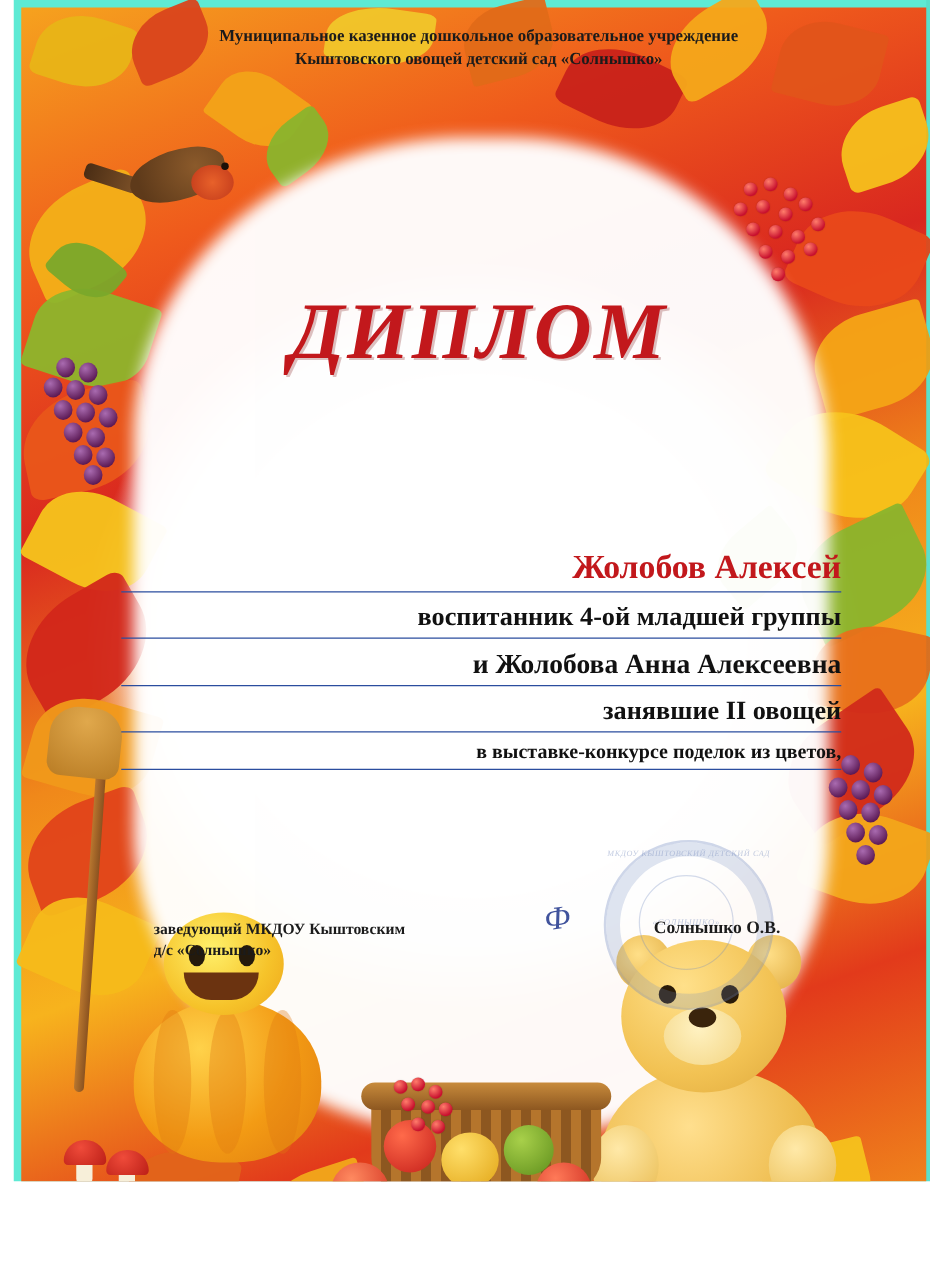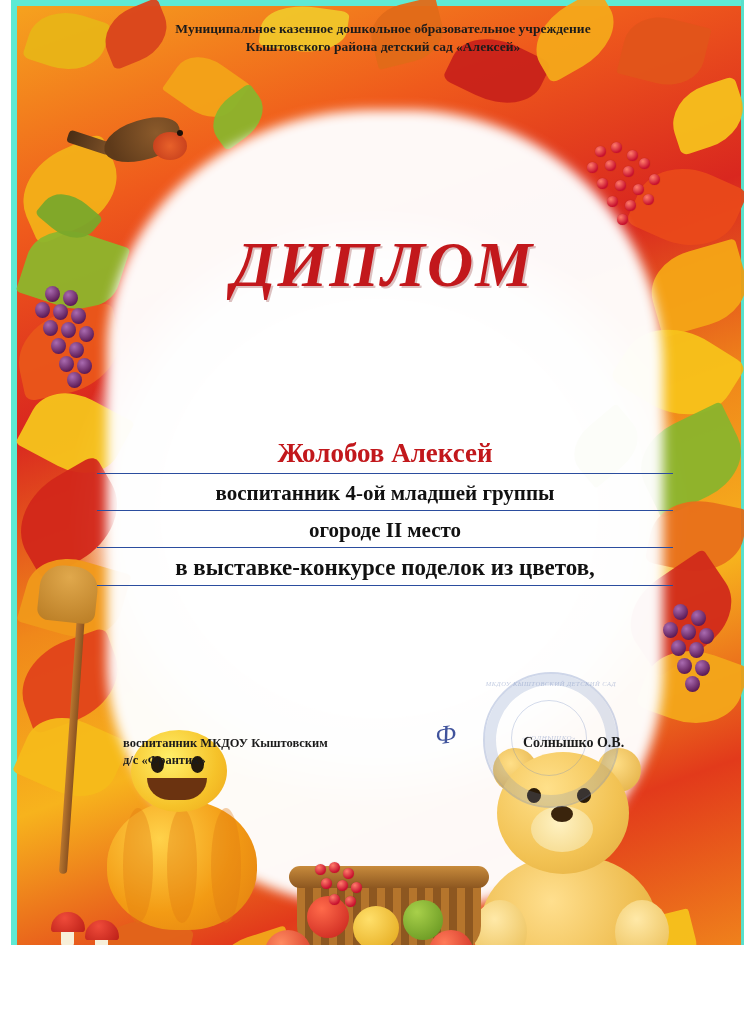--- a/index.html
+++ b/index.html
@@ -277,37 +277,37 @@
     color: #1b1b1b;
   }
 
   .lines {
     position: absolute;
     left: 86px; top: 438px;
     width: 576px;
   }
   .line-row {
     position: relative;
-    text-align: center;
+    text-align: right;
     border-bottom: 1.4px solid #2b4d9e;
     padding-bottom: 4px;
     margin-bottom: 7px;
   }
   .line-text {
     display: inline-block;
     font-weight: bold;
     color: #111111;
   }
   .name-red {
     font-size: 27px;
     color: #c2181c;
   }
   .sz22 { font-size: 21px; }
   .sz23 { font-size: 22px; }
-  .sz20 { font-size: 23px; }
+  .sz20 { font-size: 16px; }
 
   .sign-block {
     position: absolute;
     left: 112px; top: 735px;
     width: 300px;
     font-size: 12.5px;
     font-weight: bold;
     color: #1b1b1b;
     line-height: 1.35;
   }
@@ -535,51 +535,54 @@
     <div class="mush-stem" style="left:84px; top:936px;"></div>
     <div class="mush-cap" style="left:74px; top:920px;"></div>
   </div>
 
   <div class="grass"></div>
 
   <div class="content">
 
     <div class="org-header">
       <div>Муниципальное казенное дошкольное образовательное учреждение</div>
-      <div>Кыштовского района детский сад «Алексей»</div>
+      <div>Кыштовского овощей детский сад «Солнышко»</div>
     </div>
 
     <div class="title">ДИПЛОМ</div>
 
 
     <div class="lines">
       <div class="line-row">
         <span class="line-text name-red">Жолобов Алексей</span>
       </div>
       <div class="line-row">
         <span class="line-text sz22">воспитанник 4-ой младшей группы</span>
       </div>
       <div class="line-row">
-        <span class="line-text sz22">огороде II место</span>
+        <span class="line-text sz23">и Жолобова Анна Алексеевна</span>
+      </div>
+      <div class="line-row">
+        <span class="line-text sz22">занявшие II овощей</span>
       </div>
       <div class="line-row">
         <span class="line-text sz20">в выставке-конкурсе поделок из цветов,</span>
       </div>
     </div>
 
     <div class="stamp">
       <div class="ring-text">МКДОУ КЫШТОВСКИЙ ДЕТСКИЙ САД</div>
       <div class="inner">«СОЛНЫШКО»</div>
     </div>
 
     <div class="signature">Ф</div>
 
     <div class="sign-block">
-      <div>воспитанник МКДОУ Кыштовским</div>
-      <div>д/с «Франтик»</div>
+      <div>заведующий МКДОУ Кыштовским</div>
+      <div>д/с «Солнышко»</div>
     </div>
 
     <div class="sign-name">Солнышко О.В.</div>
 
   </div>
 
   <div class="scan-edge"></div>
 </div>
 
 </body></html>

